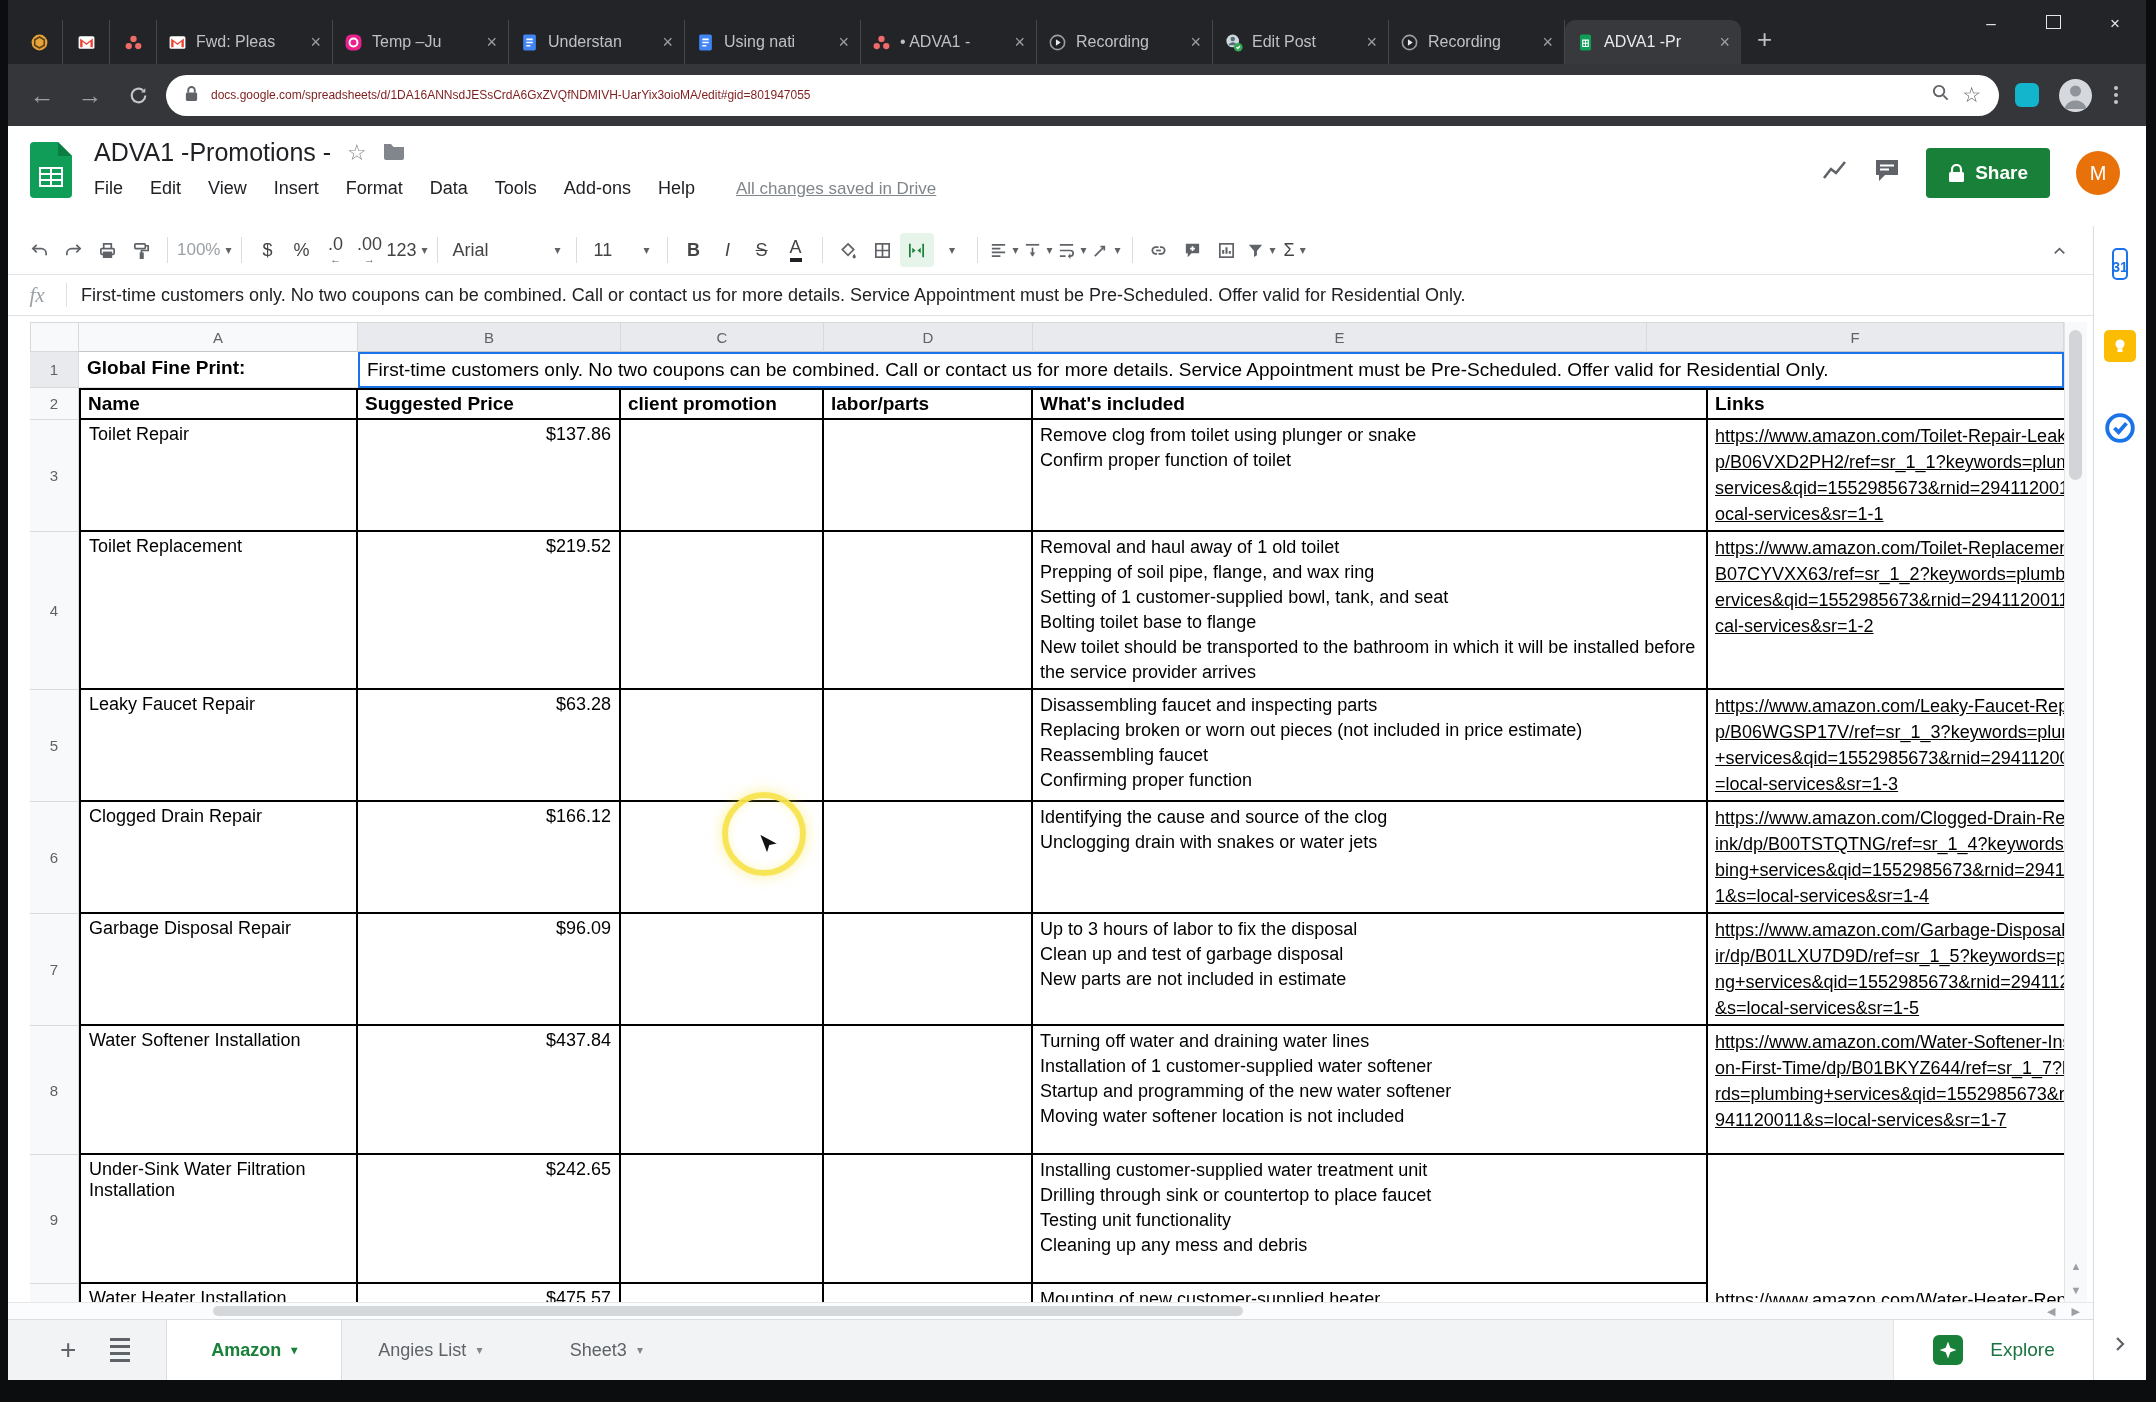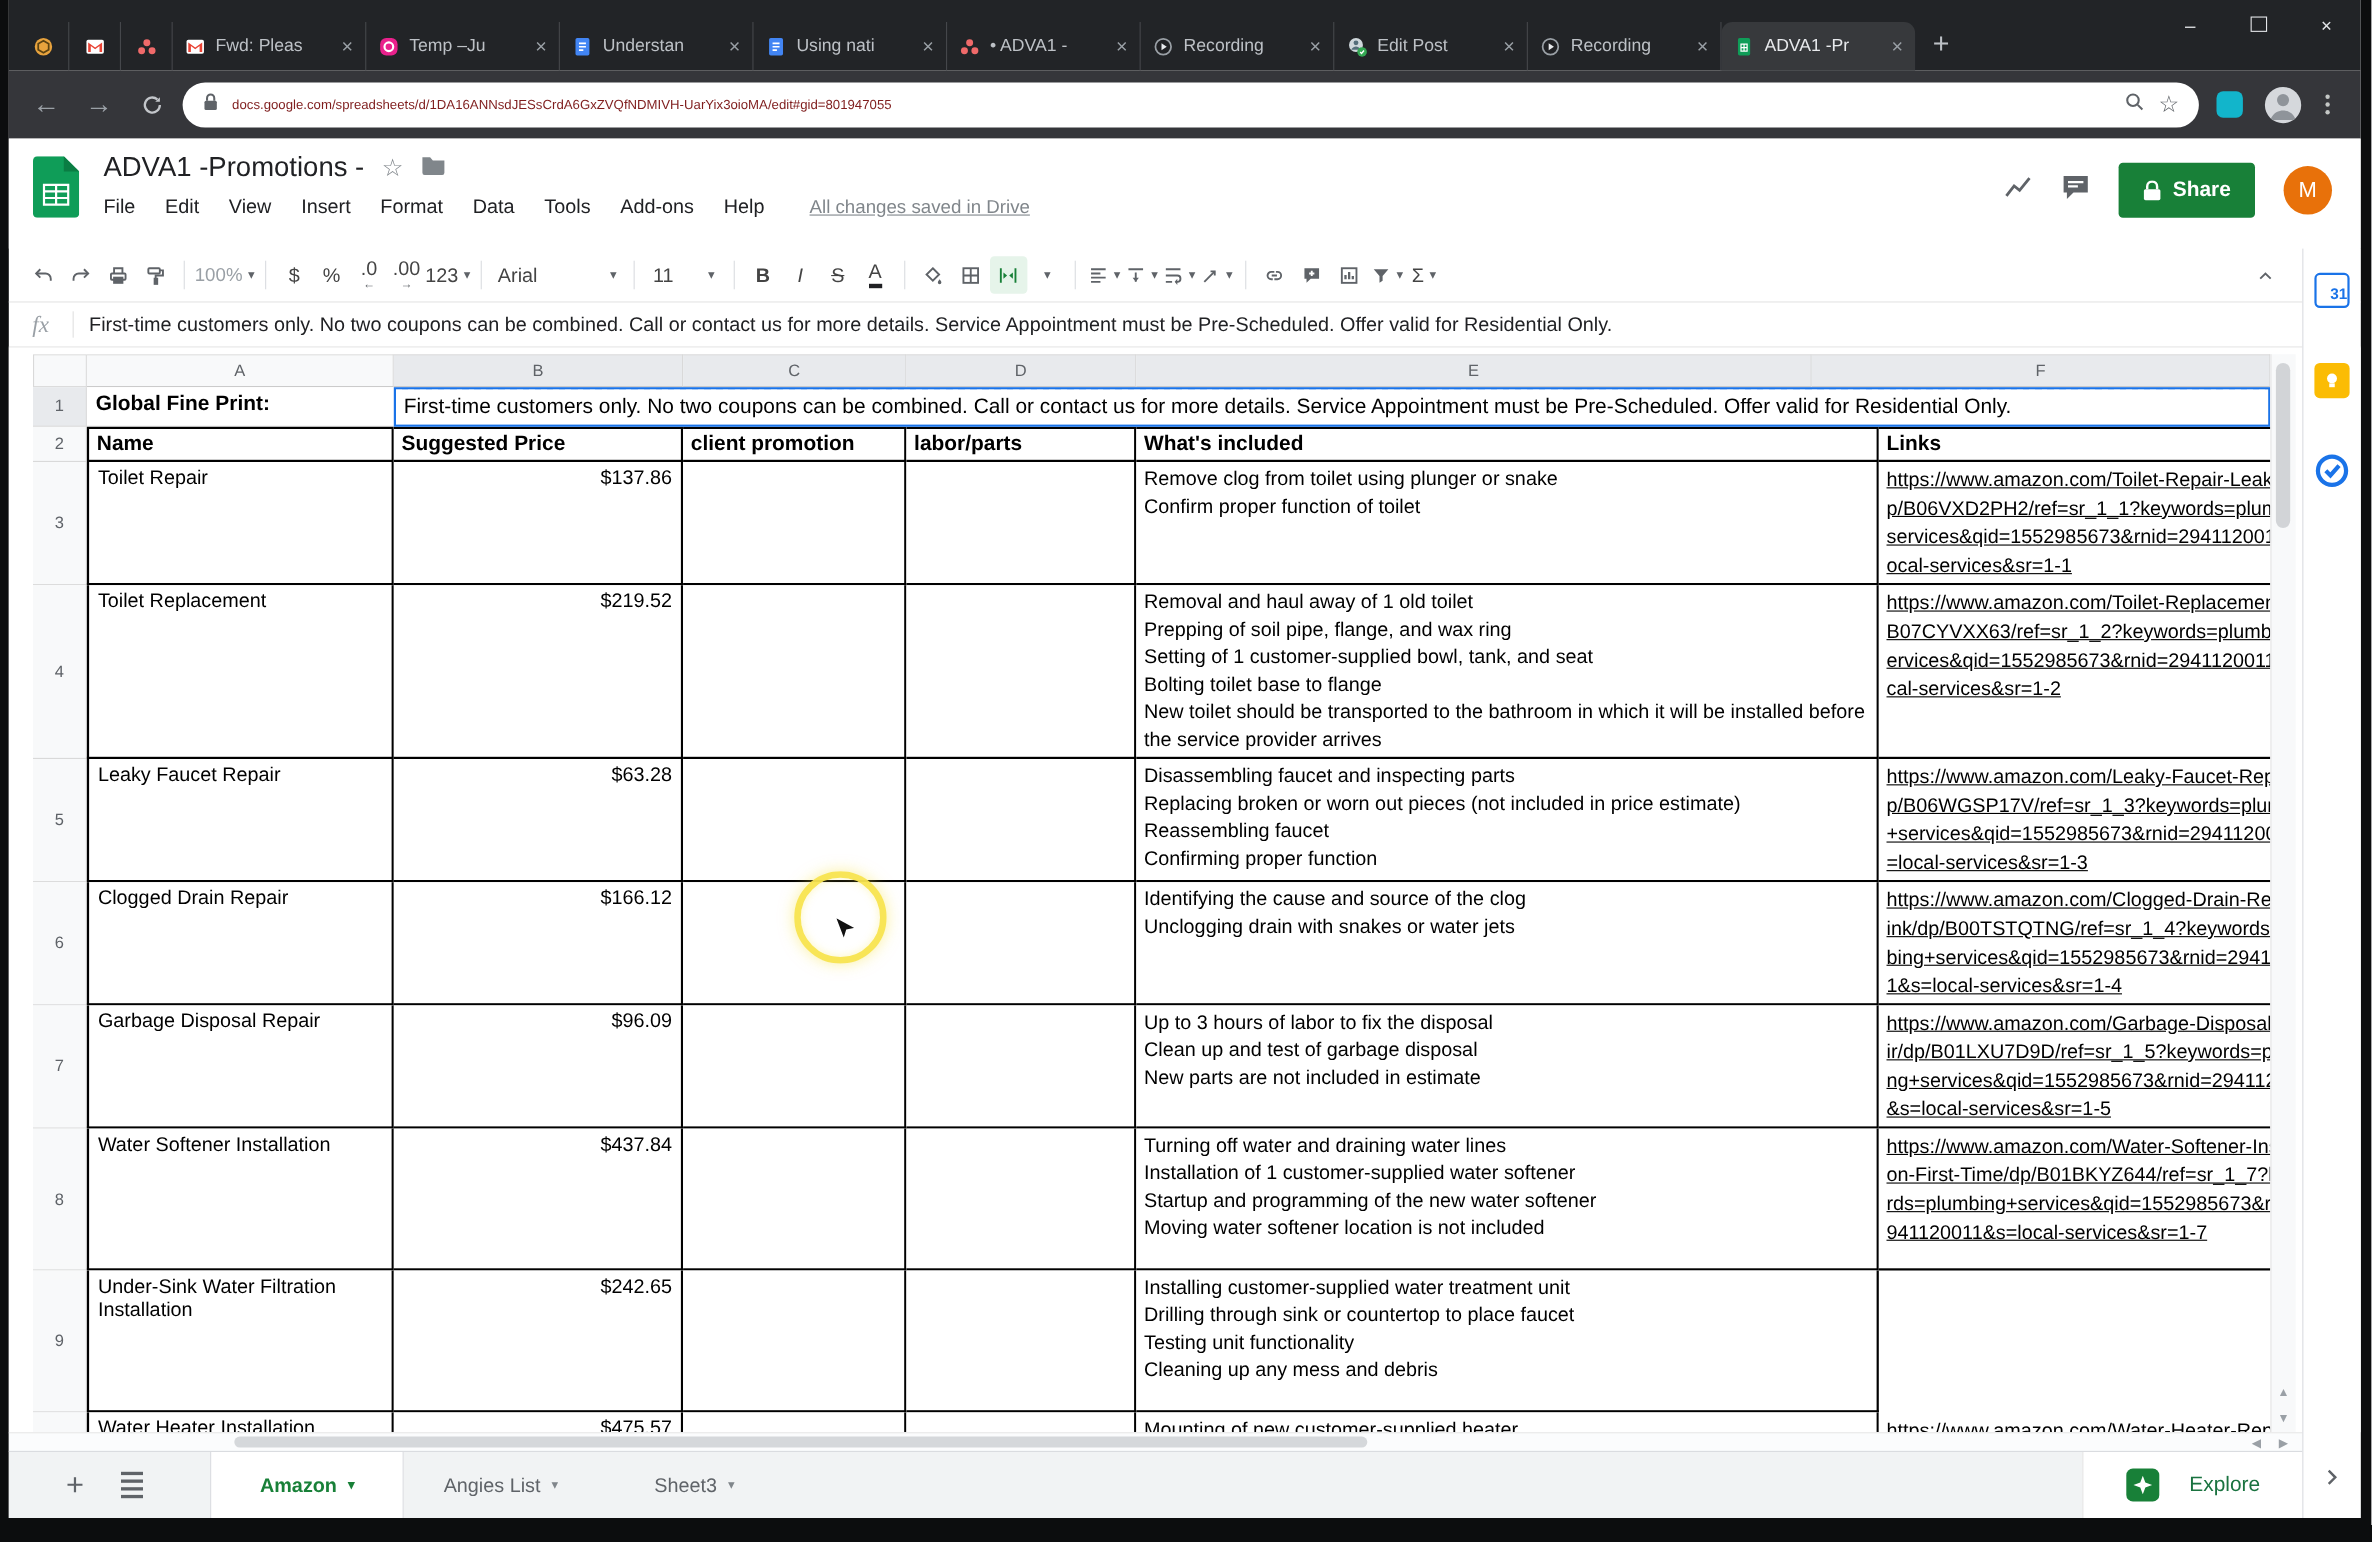--- a/index.html
+++ b/index.html
@@ -53,21 +53,21 @@
   .savestat{font-size:17px;color:#80868b;text-decoration:underline;margin-left:14px}
   .hdr-right{position:absolute;right:26px;top:22px;display:flex;align-items:center;gap:26px}
   .hic svg{width:26px;height:26px}
   .sharebtn{height:50px;border-radius:4px;display:flex;align-items:center;gap:10px;padding:0 22px;color:#fff;font-size:19px;font-weight:bold}
   .sharebtn svg{width:17px;height:19px}
   .avatarM{width:44px;height:44px;border-radius:50%;color:#fff;font-size:20px;display:flex;align-items:center;justify-content:center}
 
   
   .lower{flex:1;position:relative;display:flex;flex-direction:column;min-height:0}
   .sidepanel{position:absolute;top:0;right:0;bottom:0;width:52px;background:#fff;border-left:1px solid #dadce0;display:flex;flex-direction:column;align-items:center;padding-top:22px;gap:50px;z-index:5}
-  .sp-cal{width:32px;height:32px;border:2px solid #1a73e8;border-radius:5px;background:#fff;display:flex;align-items:flex-end;justify-content:flex-end;box-sizing:border-box}
+  .sp-cal{width:16px;height:32px;border:2px solid #1a73e8;border-radius:5px;background:#fff;display:flex;align-items:flex-end;justify-content:center;box-sizing:border-box}
   .sp-cal b{font-size:14px;color:#1a73e8;line-height:1.4}
   .sp-keep{width:32px;height:32px;background:#fbbc04;border-radius:5px;display:flex;align-items:center;justify-content:center}
   .sp-keep svg{width:18px;height:18px}
   .sp-tasks svg{width:32px;height:32px}
   .sp-collapse{position:absolute;bottom:22px;left:0;right:0;text-align:center}
   .sp-collapse svg{width:20px;height:20px;stroke:#5f6368;stroke-width:2.2;fill:none}
 
   
   .toolbar{height:48px;display:flex;align-items:center;padding-left:14px;padding-right:70px;border-bottom:1px solid #e4e4e4;flex:none}
   .tb{min-width:34px;height:34px;display:flex;align-items:center;justify-content:center;color:#444;font-size:18px;gap:2px}
@@ -126,21 +126,21 @@
   
   .hscroll{height:16px;background:#fbfcfd;border-top:1px solid #e8e8e8;position:relative;flex:none;margin-right:52px}
   .hthumb{position:absolute;top:3px;left:205px;width:1030px;height:10px;border-radius:5px;background:#d5d8db}
   .harrows{position:absolute;right:14px;top:2px;display:flex;gap:16px;color:#9aa0a6;font-size:11px}
 
   
   .bottombar{height:60px;background:#f1f3f4;border-top:1px solid #dadce0;display:flex;align-items:center;flex:none;margin-right:52px;position:relative}
   .bb-add{font-size:28px;color:#5f6368;margin-left:52px}
   .bb-all{margin-left:34px;display:flex;flex-direction:column;gap:4px}
   .bb-all i{display:block;width:20px;height:3px;background:#5f6368}
-  .stabs{display:flex;height:60px;margin-left:61px}
+  .stabs{display:flex;height:60px;margin-left:36px}
   .stab{min-width:176px;padding:0 20px;display:flex;align-items:center;justify-content:center;gap:10px;font-size:18px;color:#5f6368;box-sizing:border-box}
   .stab .caret{font-size:12px;color:#80868b;margin:0}
   .stab.active{background:#fff;border-left:1px solid #dadce0;border-right:1px solid #dadce0;font-weight:bold}
   .explore{position:absolute;right:0;top:0;bottom:0;width:200px;background:#fff;display:flex;align-items:center;justify-content:center;gap:27px;border-left:1px solid #e4e4e4}
   .explore .exic{width:30px;height:30px;border-radius:6px;display:flex;align-items:center;justify-content:center}
   .explore .exic svg{width:20px;height:20px}
   .explore b{font-size:19px;font-weight:normal;color:#1a7340}
 
   
   .clickring{position:absolute;left:722px;top:792px;width:72px;height:72px;border-radius:50%;

